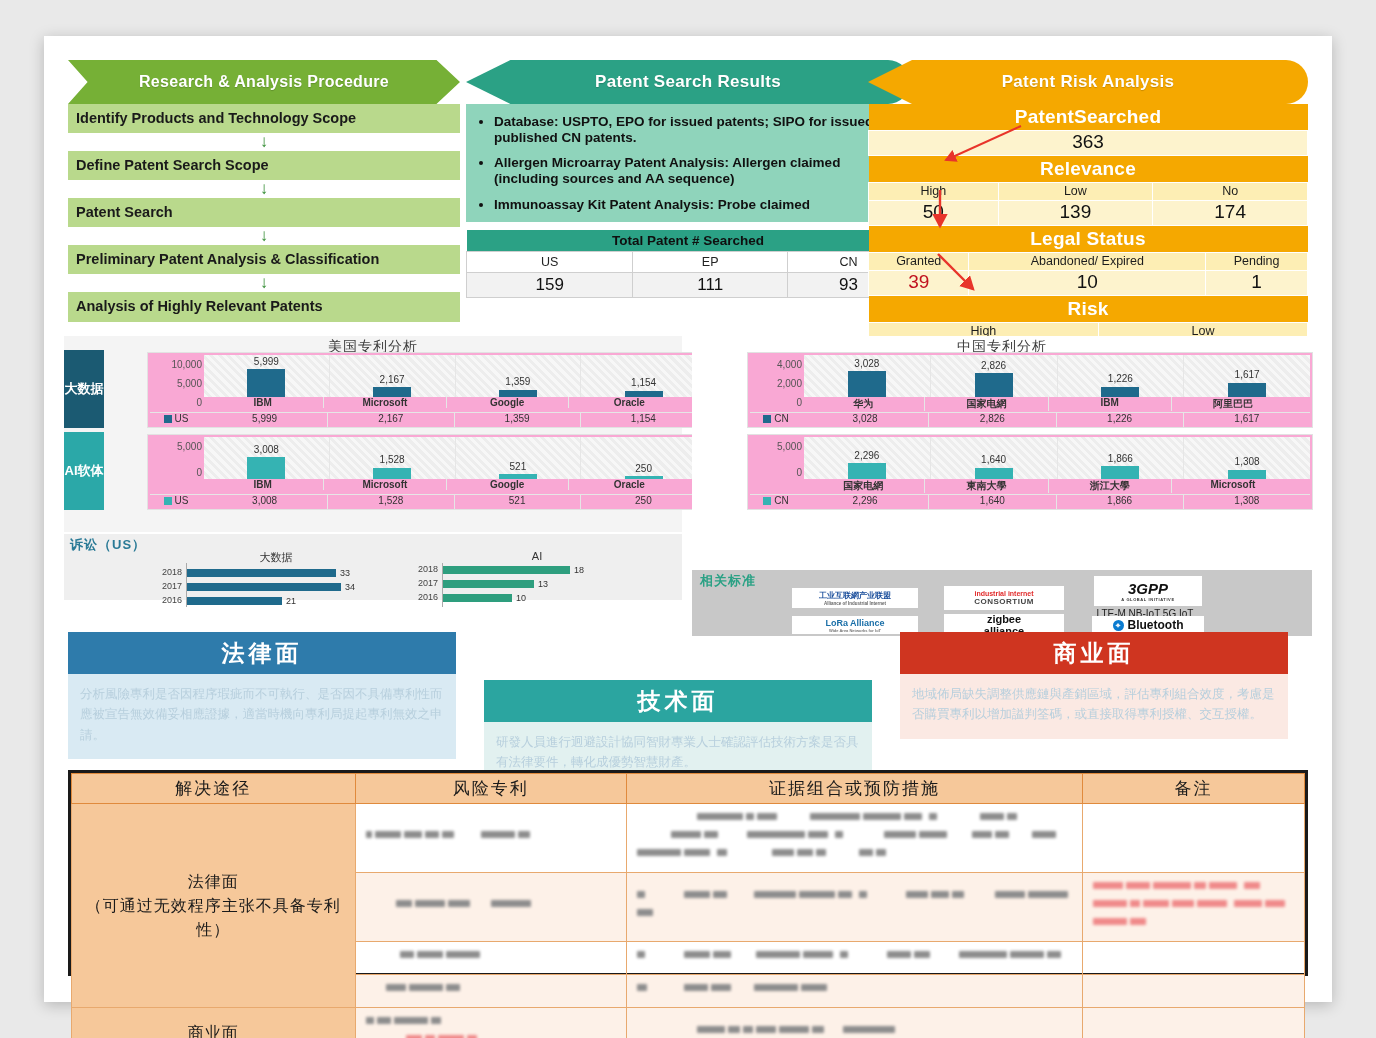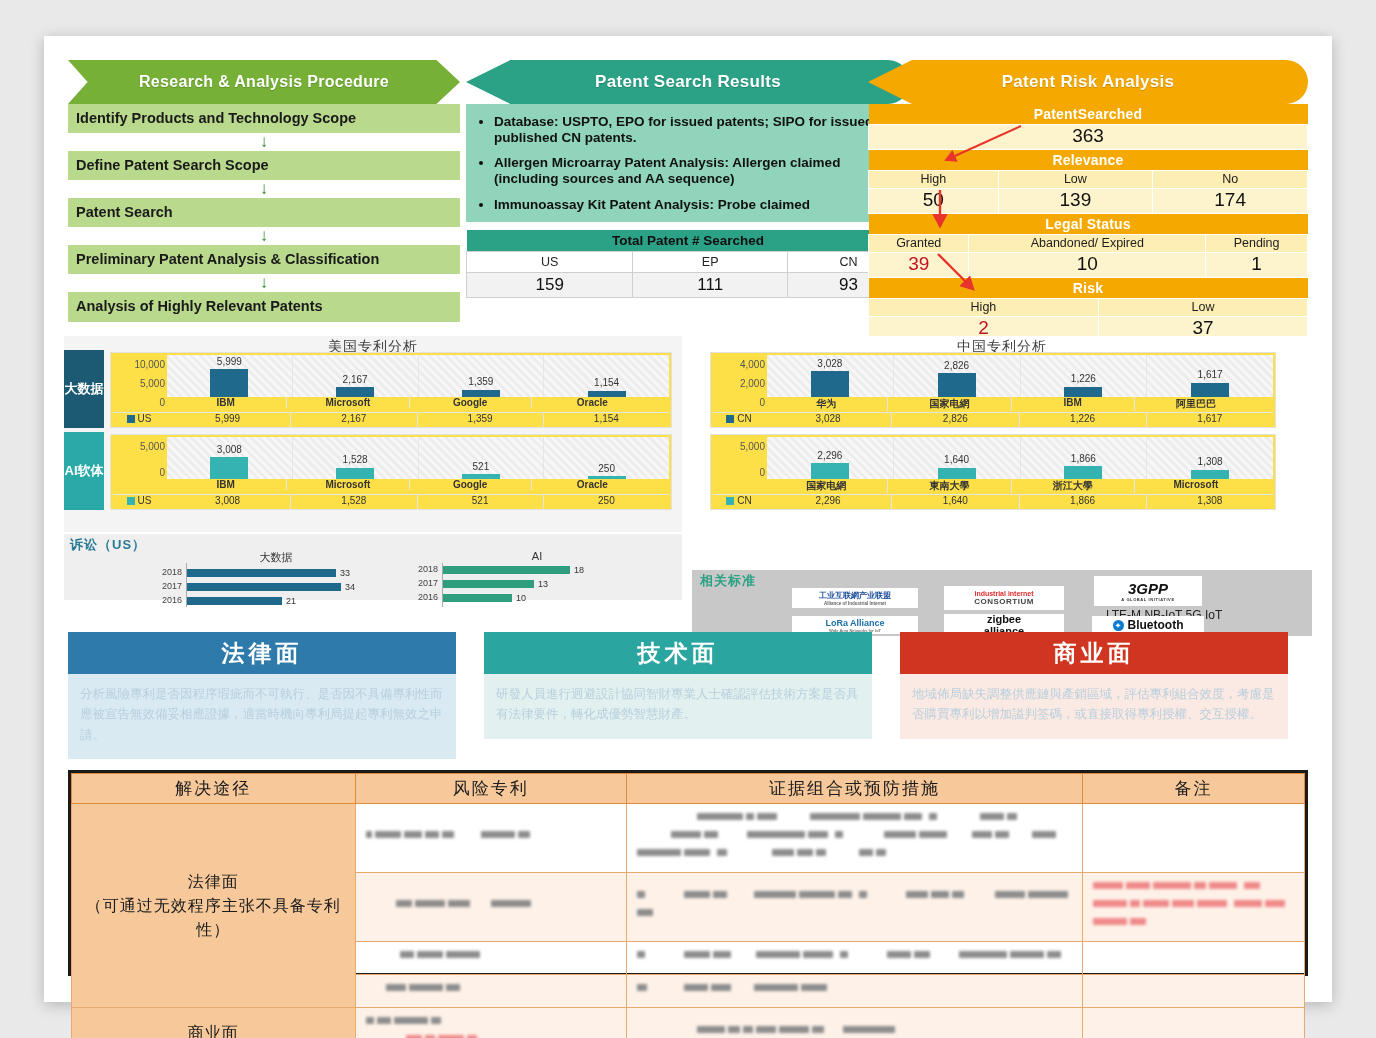--- a/index.html
+++ b/index.html
@@ -50,41 +50,41 @@
   .tealbody li:last-child { margin-bottom:2px; }
 
   .tptbl { margin-top:8px; width:100%; border-collapse:collapse; }
   .tptbl .hd { background:#2ba185; color:#0f0f0f; font-weight:bold; font-size:13.5px; text-align:center; padding:3px; }
   .tptbl td.sub { background:#ffffff; border:1px solid #cfcfcf; text-align:center; font-size:12.5px; padding:3px; color:#222; }
   .tptbl td.val { background:#f2f2f2; border:1px solid #cfcfcf; text-align:center; font-size:17px; padding:2px 3px; color:#111; }
 
   
   .risk { position:relative; }
   .risk table { width:100%; border-collapse:collapse; }
-  .risk .bar { background:#f5a800; color:#fff; text-align:center; font-weight:bold; font-size:14px; padding:2px; letter-spacing:.2px;}
+  .risk .bar { background:#f5a800; color:#fff; text-align:center; font-weight:bold; font-size:19px; padding:2px; letter-spacing:.2px;}
   .risk .lab { background:#fdeeb4; border:1px solid #fff; text-align:center; font-size:12.5px; color:#1c1c1c; padding:2px; line-height:1.05;}
   .risk .num { background:#fdf3cd; border:1px solid #fff; text-align:center; font-size:19px; color:#111; padding:0 2px 2px;}
   .risk .num.red { color:#c1121f; }
   .risk svg.anno { position:absolute; left:0; top:0; pointer-events:none; }
 
   
   .row2 { position:absolute; left:20px; top:300px; width:1248px; height:264px; }
   .chartzone { position:absolute; left:0; top:0; width:1248px; height:264px; background:#ffffff; }
   .halfL { position:absolute; left:0;   top:0; width:618px; height:196px; background:#f4f4f4; }
   .halfR { position:absolute; left:628px;top:0; width:620px; height:196px; background:#ffffff; }
   .cz-title { text-align:center; font-size:14px; color:#3d3d3d; padding-top:2px; letter-spacing:1px;}
   .sidetab {
     position:absolute; width:40px; color:#fff; font-weight:bold; font-size:13px;
     display:flex; align-items:center; justify-content:center; text-align:center; line-height:1.05;
     writing-mode:horizontal-tb;
   }
   .st-big { left:0;  top:14px;  height:78px; background:#1b5a72; }
   .st-ai  { left:0;  top:96px;  height:78px; background:#2ba8a8; }
 
-  .minichart { position:absolute; background:#fde047; border:1px solid #e2e2e2; }
+  .minichart { position:absolute; background:#f9a8d4; border:1px solid #e2e2e2;margin-left:37px; }
   .mc-inner { position:relative; width:100%; height:100%; }
   .axis { position:absolute; left:2px; top:2px; width:52px; font-size:10px; color:#555; text-align:right; }
   .axis div { line-height:1.9; }
   .plot { position:absolute; left:56px; right:2px; top:2px; bottom:30px;
           background:repeating-linear-gradient(45deg,#f7f7f7 0 3px,#ededed 3px 6px);
           display:flex; }
   .col { flex:1; position:relative; border-right:1px solid #e6e6e6; display:flex; flex-direction:column; justify-content:flex-end; align-items:center; }
   .col:last-child { border-right:none; }
   .col .dl { position:absolute; width:100%; text-align:center; font-size:10px; color:#333; }
   .bar { width:38px; }
@@ -120,21 +120,21 @@
           font-size:9px; font-weight:bold; text-align:center; overflow:hidden;}
 
   
   .row3 { position:absolute; left:0; top:596px; width:1288px; height:130px; }
   .card { position:absolute; top:0; width:388px; }
   .c1 { left:24px; } .c2 { left:440px; } .c3 { left:856px; }
   .card .hd { height:42px; display:flex; align-items:center; justify-content:center;
               color:#fff; font-weight:bold; font-size:23px; letter-spacing:4px; }
   .card .bd { padding:10px 12px 14px 12px; font-size:12.5px; line-height:1.62; color:#b7cfdd; }
   .h-blue{background:#2e7bab;} .b-blue{background:#d9eaf3;} .t-blue{color:#b3cfe0;}
-  .h-teal{background:#2ba5a0;} .b-teal{background:#e2f1f0;} .t-teal{color:#b3d4d2;}
+  .h-teal{background:#2ba5a0;margin-top:48px;} .b-teal{background:#e2f1f0;} .t-teal{color:#b3d4d2;}
   .h-red {background:#cf3520;} .b-red {background:#fbe9e3;} .t-red {color:#edbcb0;}
 
   
   .row4 { position:absolute; left:24px; top:734px; width:1240px; height:206px;
           border:3px solid #1a1a1a; background:#fff; }
   .bt { width:100%; height:100%; border-collapse:collapse; table-layout:fixed; }
   .bt th { background:#f6c89a; border:1px solid #e08a3c; font-size:17px; font-weight:normal;
            color:#1a1a1a; height:30px; letter-spacing:2px;}
   .bt td { border:1px solid #e8a96e; vertical-align:middle; }
   .bt td.first { background:#f6c89a; text-align:center; font-size:16px; color:#1a1a1a; line-height:1.5; letter-spacing:1px;}
@@ -532,21 +532,21 @@
           <span style="font-size:4.5px;color:#666;">Alliance of Industrial Internet</span>
         </div>
         <div class="logo" style="left:252px; top:16px; width:120px; height:24px; flex-direction:column;">
           <span style="font-size:7px;color:#e12b2b;">industrial internet</span>
           <span style="font-size:8px;color:#444;letter-spacing:.5px;">CONSORTIUM</span>
         </div>
         <div class="logo" style="left:402px; top:6px; width:108px; height:30px; flex-direction:column; background:#fff;">
           <span style="font-size:15px;color:#111;font-style:italic;">3GPP</span>
           <span style="font-size:4px;color:#333;letter-spacing:.6px;">A GLOBAL INITIATIVE</span>
         </div>
-        <div style="position:absolute; left:414px; top:38px; width:130px; font-size:12px; color:#222;">LTE-M   NB-IoT   5G IoT</div>
+        <div style="position:absolute; left:388px; top:38px; width:130px; text-align:center; font-size:10px; color:#222;">LTE-M   NB-IoT   5G IoT</div>
         <div class="logo" style="left:100px; top:46px; width:126px; height:18px; flex-direction:column;">
           <span style="font-size:9px;color:#1a6fa8;">LoRa Alliance</span>
           <span style="font-size:4px;color:#777;">Wide Area Networks for IoT</span>
         </div>
         <div class="logo" style="left:252px; top:44px; width:120px; height:22px; flex-direction:column;">
           <span style="font-size:11px;color:#111;">zigbee</span>
           <span style="font-size:11px;color:#111;">alliance</span>
         </div>
         <div class="logo" style="left:400px; top:46px; width:112px; height:18px;">
           <span style="display:inline-block;width:11px;height:11px;border-radius:50%;background:#0a7bd0;color:#fff;font-size:8px;line-height:11px;margin-right:4px;">⌖</span>

